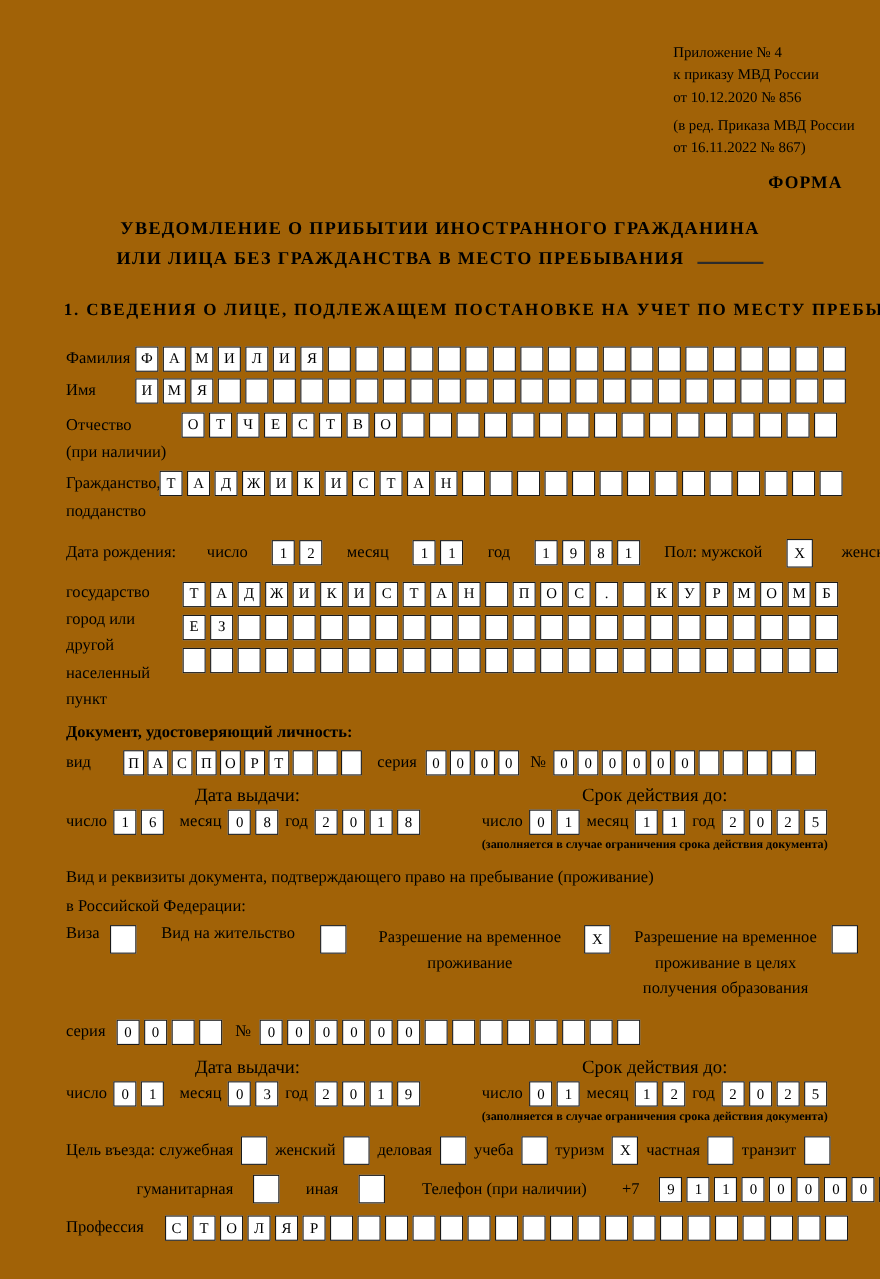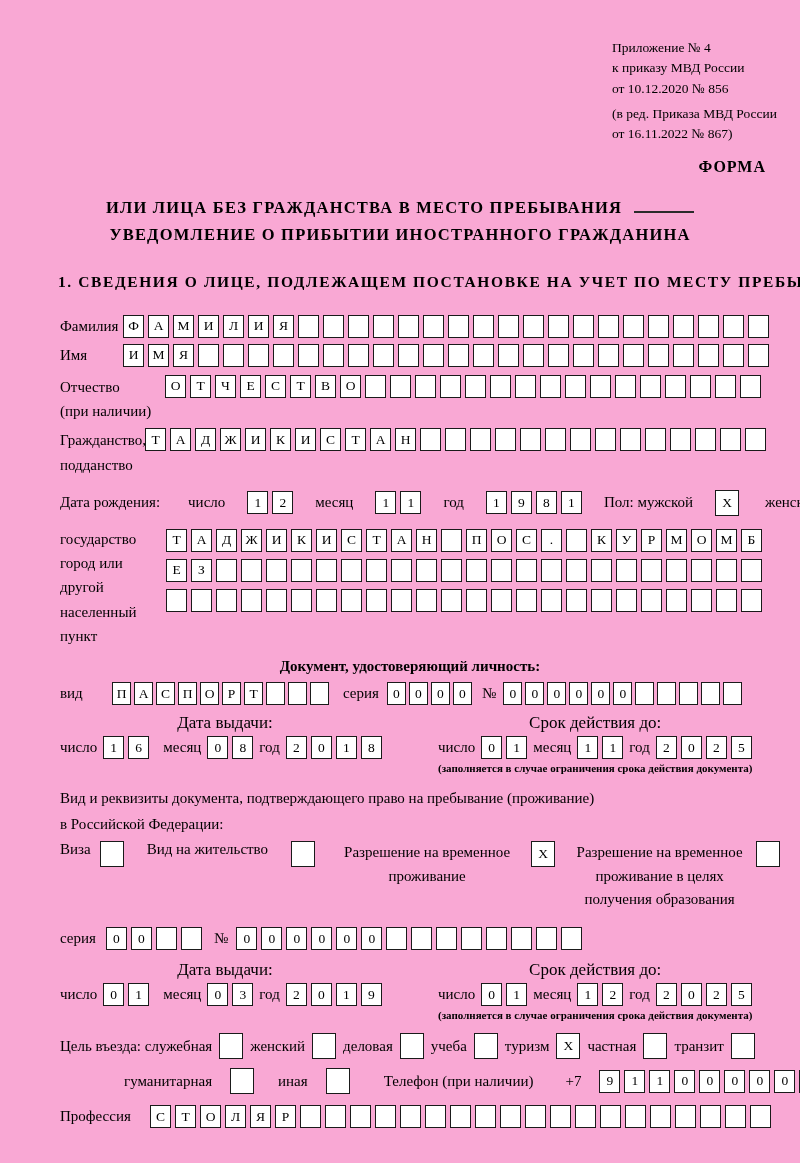--- a/index.html
+++ b/index.html
@@ -1,17 +1,17 @@
 <!DOCTYPE html>
 <html><head>
 <meta charset="utf-8">
 <style>
   html,body{margin:0;padding:0;background:#888;}
   .page{
-    width:800px;height:1163px;background:#f9a8d4;color:#000;
+    width:800px;height:1163px;background:#a16207;color:#000;
     font-family:"Liberation Serif","DejaVu Serif",serif;
     position:relative;overflow:hidden;box-sizing:border-box;
   }
   
   .appendix{margin:38px 22px 0 612px;font-size:13.5px;line-height:1.5;}
   .appendix .part2{margin-top:5px;}
   .forma{ text-align:right;padding-right:34px;margin-top:14px;font-weight:bold;font-size:16px;letter-spacing:1px;}
   .title{margin-top:18px;text-align:center;font-weight:bold;font-size:16.5px;line-height:1.65;letter-spacing:1.2px;}
   .blank-line{display:inline-block;width:60px;height:14px;border-bottom:2.5px solid #2b2b2b;margin-left:12px;}
   .sec-head{margin:24px 8px 0 58px;font-weight:bold;font-size:15.5px;letter-spacing:1.6px;white-space:nowrap;}
@@ -26,45 +26,45 @@
     flex:none;width:21px;height:23px;box-sizing:border-box;
     border:1.8px solid #1a1a1a;display:flex;align-items:center;justify-content:center;
     font-size:13.5px;background:#fff;
   }
   .sm .cell{width:19px;height:23px;}
   .sm{gap:3px;}
   .cb .cell{width:24px;height:26px;}
   .dg{display:flex;align-items:center;}
   .date-head{text-align:center;font-size:17px;margin-bottom:3px;}
   .note{font-size:11px;white-space:nowrap;margin-top:3px;font-weight:bold;}
-  .doc-head{text-align:center;font-weight:bold;font-size:15px;margin-top:10px;width:700px;}
+  .doc-head{font-weight:bold;font-size:15px;margin-top:10px;width:700px;}
   .center-lbl{text-align:center;line-height:1.55;}
 </style>
 </head>
 <body>
 
 <div class="page">
 
   <div class="appendix">
     <div>Приложение № 4</div>
     <div>к приказу МВД России</div>
     <div>от 10.12.2020 № 856</div>
     <div class="part2">
       <div>(в ред. Приказа МВД России</div>
       <div>от 16.11.2022 № 867)</div>
     </div>
   </div>
 
   <div class="forma">ФОРМА</div>
 
   <div class="title">
+    <div>УВЕДОМЛЕНИЕ О ПРИБЫТИИ ИНОСТРАННОГО ГРАЖДАНИНА</div>
     <div>
       <span>ИЛИ ЛИЦА БЕЗ ГРАЖДАНСТВА В МЕСТО ПРЕБЫВАНИЯ</span><span class="blank-line"></span>
     </div>
-    <div>УВЕДОМЛЕНИЕ О ПРИБЫТИИ ИНОСТРАННОГО ГРАЖДАНИНА</div>
   </div>
 
   <div class="sec-head">1. СВЕДЕНИЯ О ЛИЦЕ, ПОДЛЕЖАЩЕМ ПОСТАНОВКЕ НА УЧЕТ ПО МЕСТУ ПРЕБЫВАНИЯ</div>
 
   <div class="form">
 
     <div class="row mid" style="margin-top:24px">
       <span class="lbl" style="width:63px">Фамилия</span>
       <span class="cells">
           <span class="cell">Ф</span>

